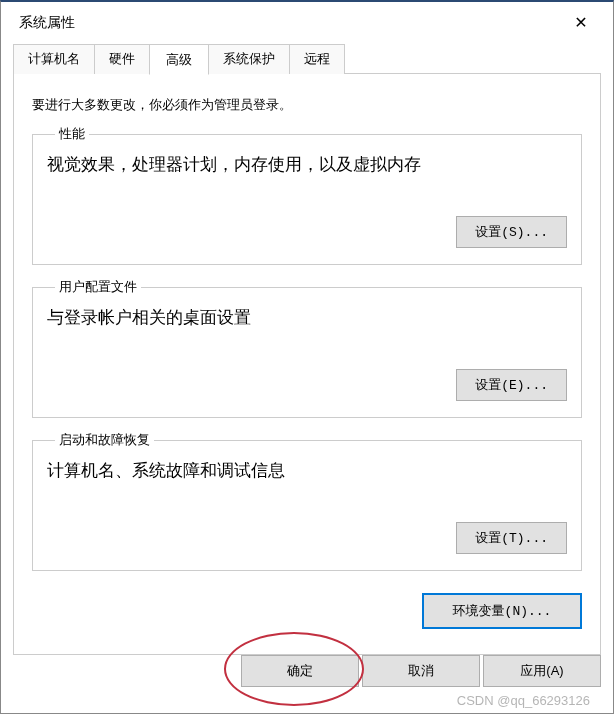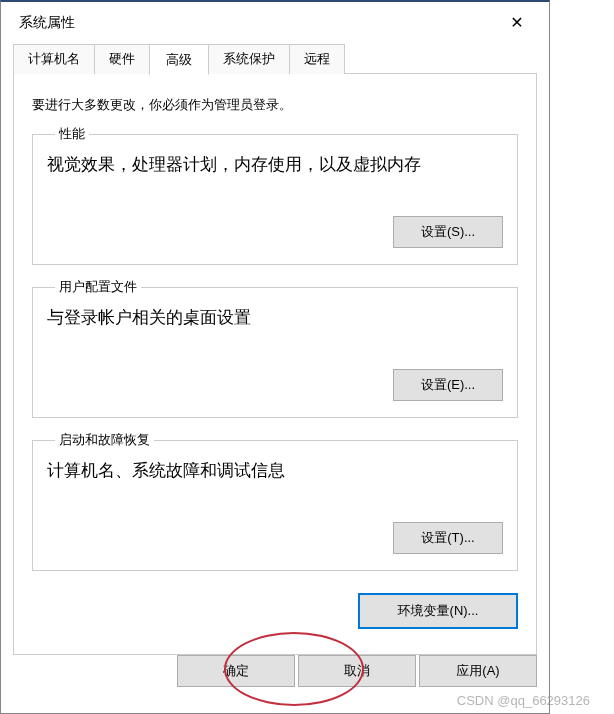--- a/index.html
+++ b/index.html
@@ -6,21 +6,21 @@
     body {
       font-family: "Microsoft YaHei", "Segoe UI", Tahoma, sans-serif;
       font-size: 13px;
       background: #fff;
       width: 614px;
       height: 714px;
       position: relative;
       color: #000;
     }
     .window {
-      width: 550px;
+      width: 614px;
       height: 714px;
       border: 1px solid #888;
       border-top: 2px solid #2b4a73;
       background: #fff;
       display: flex;
       flex-direction: column;
     }
     .titlebar {
       height: 42px;
       display: flex;
@@ -71,20 +71,21 @@
       margin-bottom: -1px;
     }
     .tab-panel {
       border: 1px solid #ccc;
       flex: 1;
       padding: 22px 18px 2px 18px;
       position: relative;
       z-index: 1;
       margin-top: -1px;
       background: #fff;
+      font-family: Liberation Mono, monospace;
     }
     .instruction {
       font-size: 13px;
       margin-bottom: 20px;
     }
     .group {
       border: 1px solid #ccc;
       padding: 14px 14px 16px 14px;
       margin-bottom: 22px;
       position: relative;

